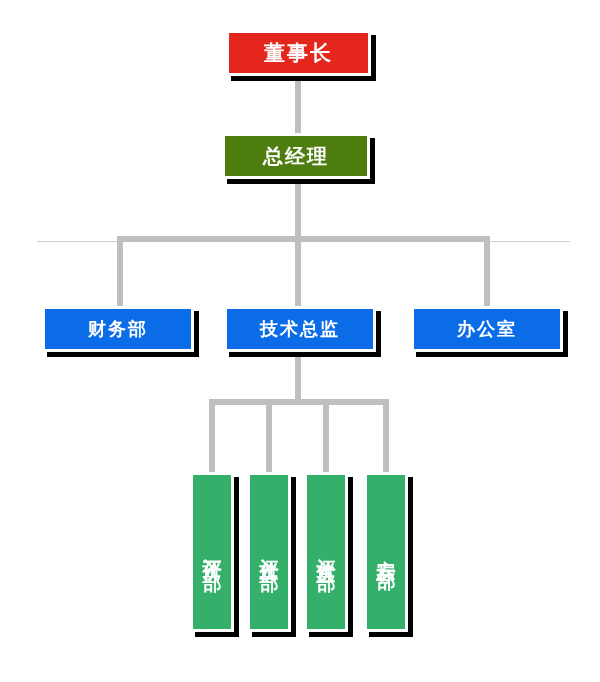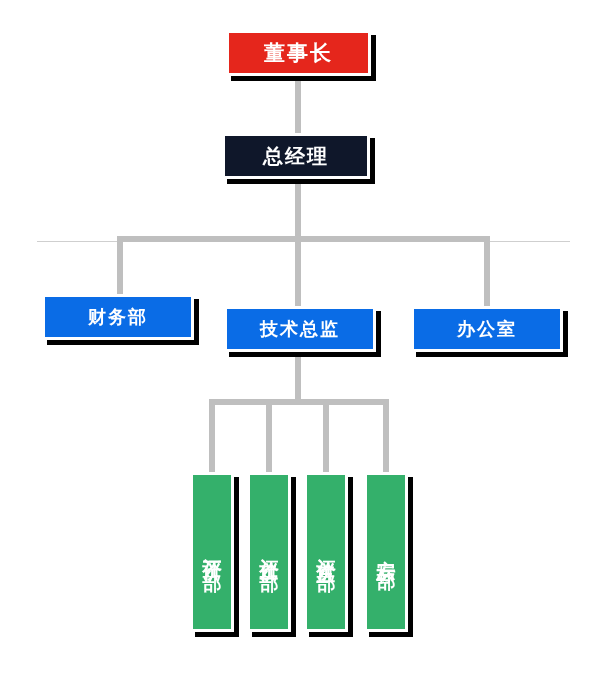--- a/index.html
+++ b/index.html
@@ -60,21 +60,21 @@
     letter-spacing: 2px;
     line-height: 1.15;
     text-align: center;
     white-space: pre;
   }
 
   
   .lvl-chair .face    { background: #e5261c; }
   .lvl-chair .label   { font-size: 21px; }
 
-  .lvl-gm .face       { background: #0f172a; }
+  .lvl-gm .face       { background: #4d7c0f; }
   .lvl-gm .label      { font-size: 20px; }
 
   .lvl-dept .face     { background: #0a6ce6; }
   .lvl-dept .label    { font-size: 18px; }
 
   .lvl-team .face     { background: #34b06b; }
   .lvl-team .label    {
     font-size: 19px;
     writing-mode: vertical-rl;
     text-orientation: upright;
@@ -114,21 +114,21 @@
     </div>
   </div>
 
   <div class="node lvl-gm" style="left:222px; top:133px; width:148px; height:46px;">
     <div class="shadow"></div>
     <div class="face">
       <span class="label">总经理</span>
     </div>
   </div>
 
-  <div class="node lvl-dept" style="left:42px; top:294px; width:152px; height:46px;">
+  <div class="node lvl-dept" style="left:42px; top:306px; width:152px; height:46px;">
     <div class="shadow"></div>
     <div class="face">
       <span class="label">财务部</span>
     </div>
   </div>
 
   <div class="node lvl-dept" style="left:411px; top:306px; width:152px; height:46px;">
     <div class="shadow"></div>
     <div class="face">
       <span class="label">办公室</span>

